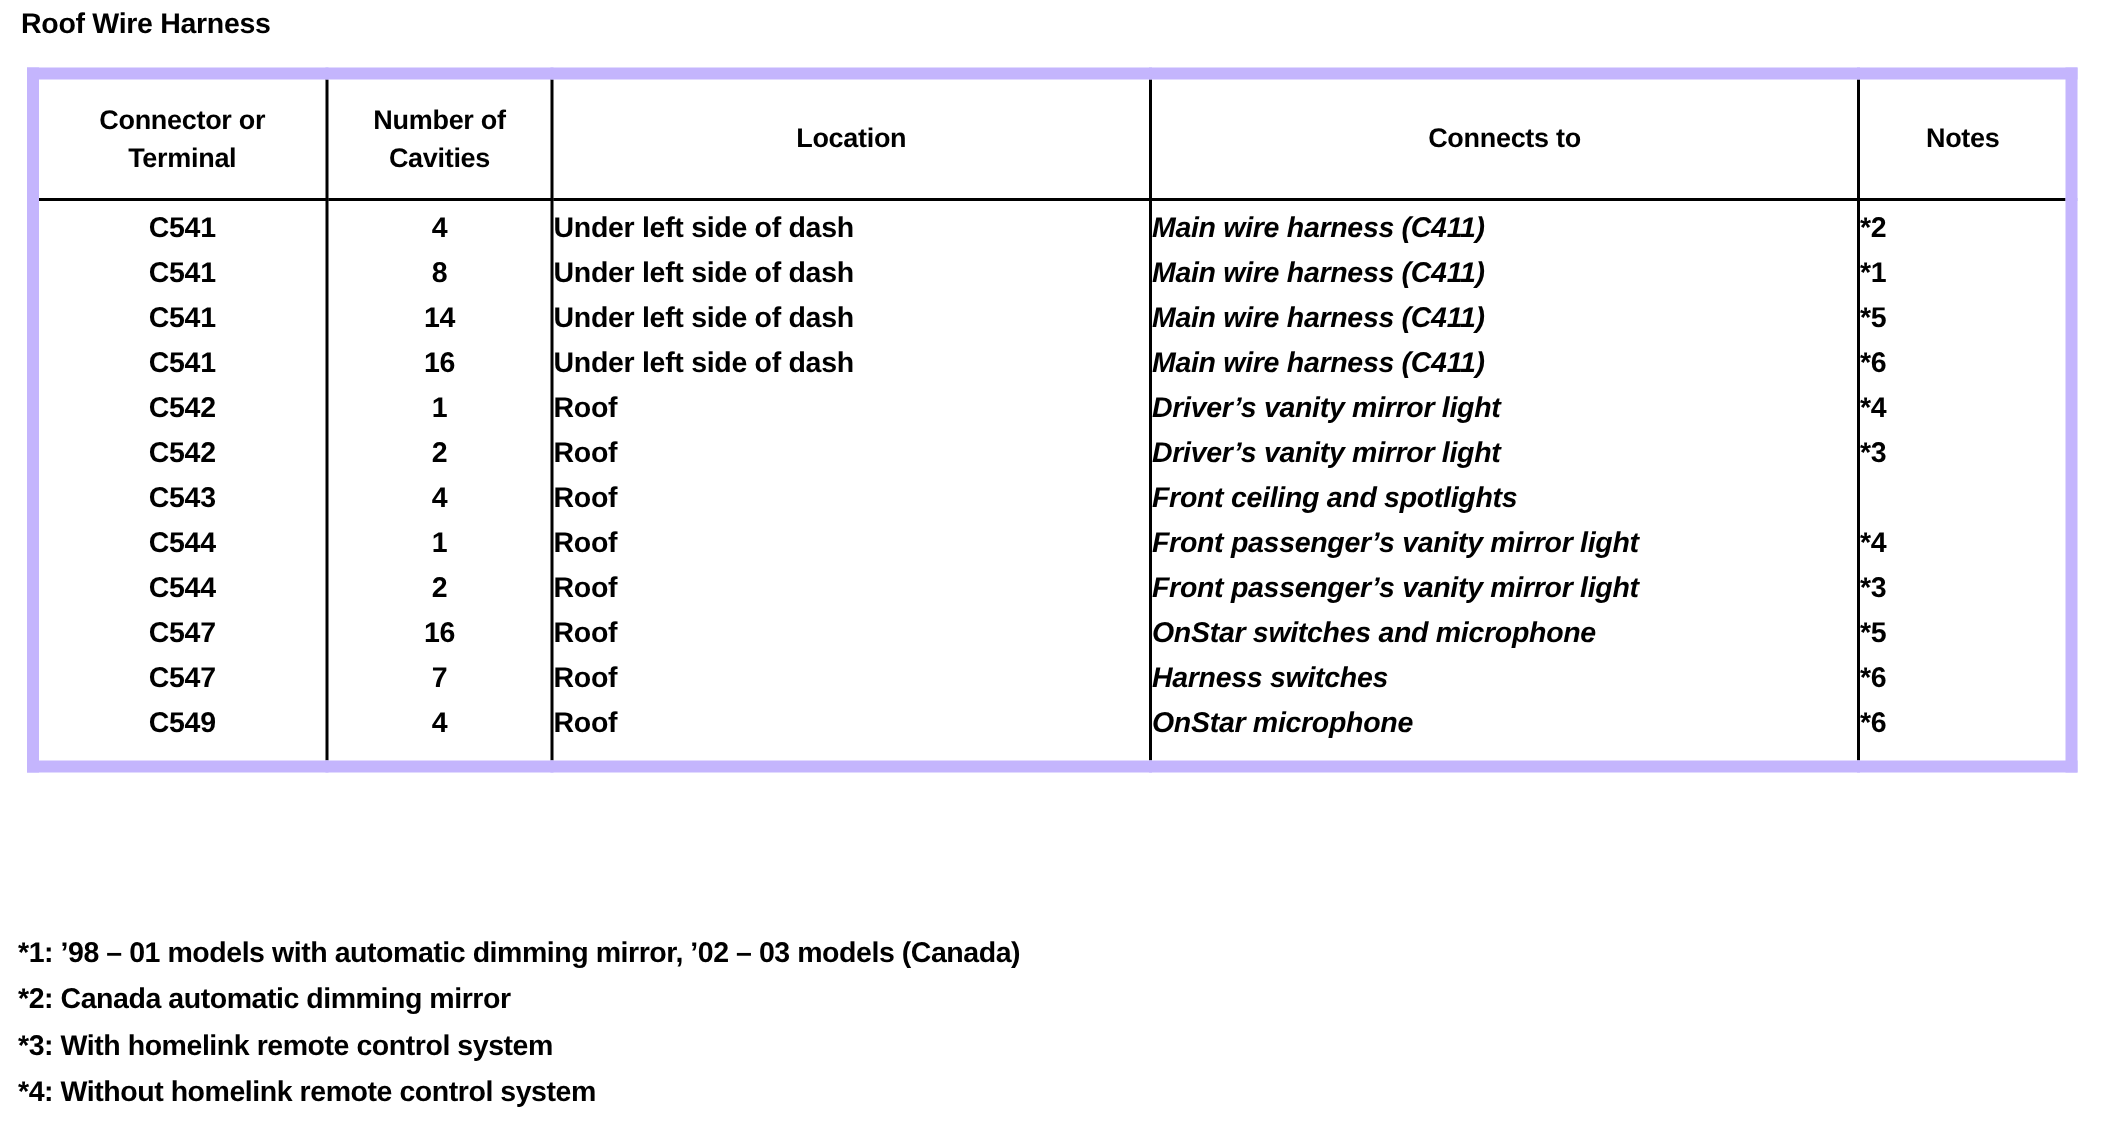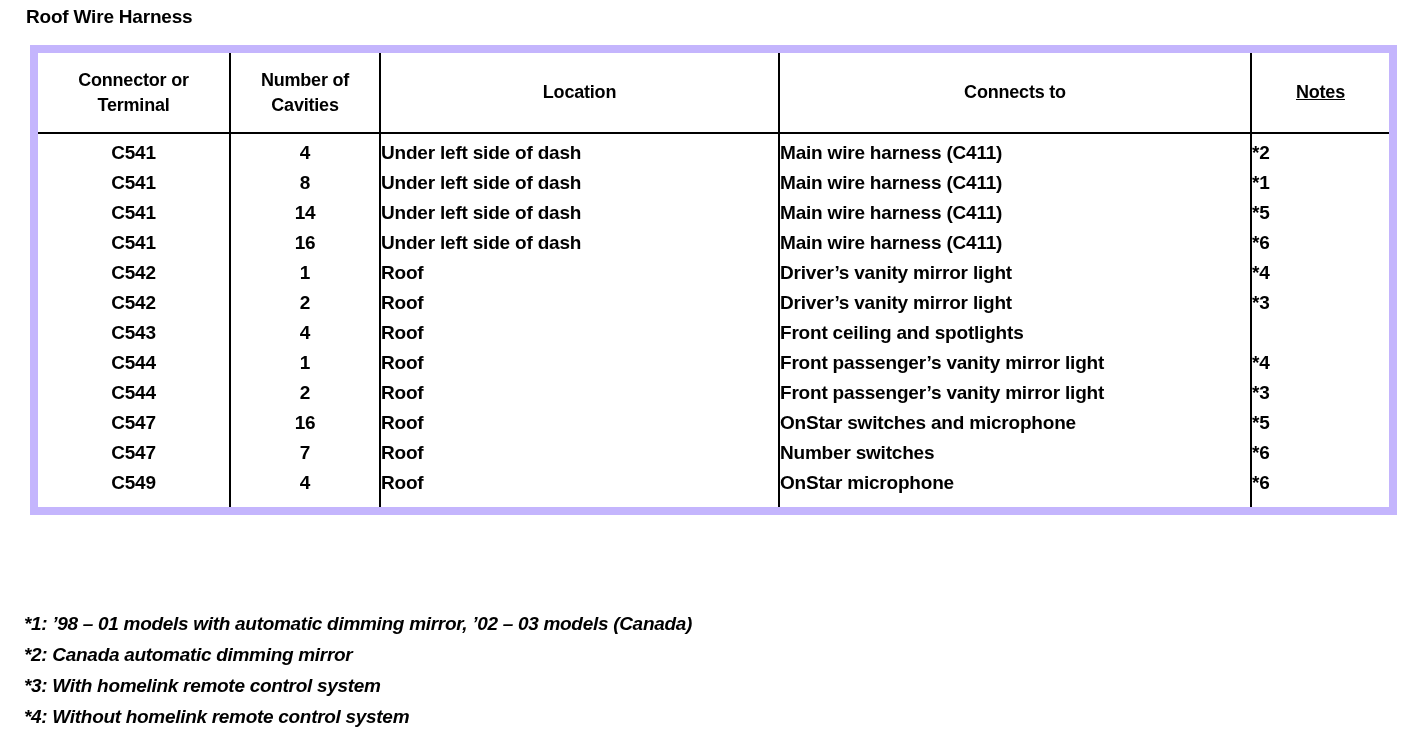--- a/index.html
+++ b/index.html
@@ -14,21 +14,20 @@
     font-family: "Liberation Sans", sans-serif;
     color: #000000;
     -webkit-font-smoothing: none;
     overflow: hidden;
   }
 
   .page {
     position: relative;
     width: 1210px;
     height: 748px;
-    margin-left: 12px;
   }
 
   
   .doc-title {
     position: absolute;
     left: 14px;
     top: 5px;
     font-size: 19px;
     font-weight: bold;
     letter-spacing: -0.2px;
@@ -57,58 +56,57 @@
     border-bottom: 2px solid #000;
     font-size: 18px;
     font-weight: bold;
     text-align: center;
     vertical-align: middle;
     height: 79px;
     line-height: 25px;
     padding: 0 4px;
     letter-spacing: -0.2px;
   }
-  .harness-table thead th:last-child { border-right: none; text-decoration: underline; }
+  .harness-table thead th:last-child { border-right: none; }
 
   .harness-table tbody td {
     border-right: 2px solid #000;
     font-size: 19px;
     font-weight: bold;
     height: 30px;
     line-height: 30px;
     padding: 0;
     letter-spacing: -0.2px;
     white-space: nowrap;
     overflow: hidden;
   }
   .harness-table tbody td:last-child { border-right: none; }
 
   .harness-table tbody tr:first-child td { padding-top: 4px; }
   .harness-table tbody tr:last-child  td { padding-bottom: 9px; }
 
   td.col-connector { text-align: center; }
   td.col-cavities  { text-align: center; }
   td.col-location  { text-align: left; padding-left: 17px; }
-  td.col-connects  { text-align: left; padding-left: 17px; }
+  td.col-connects  { text-align: left; padding-left: 17px; font-style: italic; }
   td.col-notes     { text-align: left; padding-left: 10px; }
 
   
   .footnotes {
     position: absolute;
     left: 12px;
     top: 608px;
     width: 1390px;
     height: 135px;
   }
   .fn-col-left {
     position: absolute;
     left: 0;
-    top: 0;
+    top: 12px;
     width: 900px;
-    font-style: italic;
   }
   .fn-col-right {
     position: absolute;
     left: 912px;
     top: 0;
     width: 460px;
   }
   .fn-line {
     font-size: 19px;
     font-weight: bold;
@@ -215,21 +213,21 @@
         <td class="col-connector">C547</td>
         <td class="col-cavities">16</td>
         <td class="col-location">Roof</td>
         <td class="col-connects">OnStar switches and microphone</td>
         <td class="col-notes">*5</td>
       </tr>
       <tr>
         <td class="col-connector">C547</td>
         <td class="col-cavities">7</td>
         <td class="col-location">Roof</td>
-        <td class="col-connects">Number switches</td>
+        <td class="col-connects">Harness switches</td>
         <td class="col-notes">*6</td>
       </tr>
       <tr>
         <td class="col-connector">C549</td>
         <td class="col-cavities">4</td>
         <td class="col-location">Roof</td>
         <td class="col-connects">OnStar microphone</td>
         <td class="col-notes">*6</td>
       </tr>
     </tbody>

